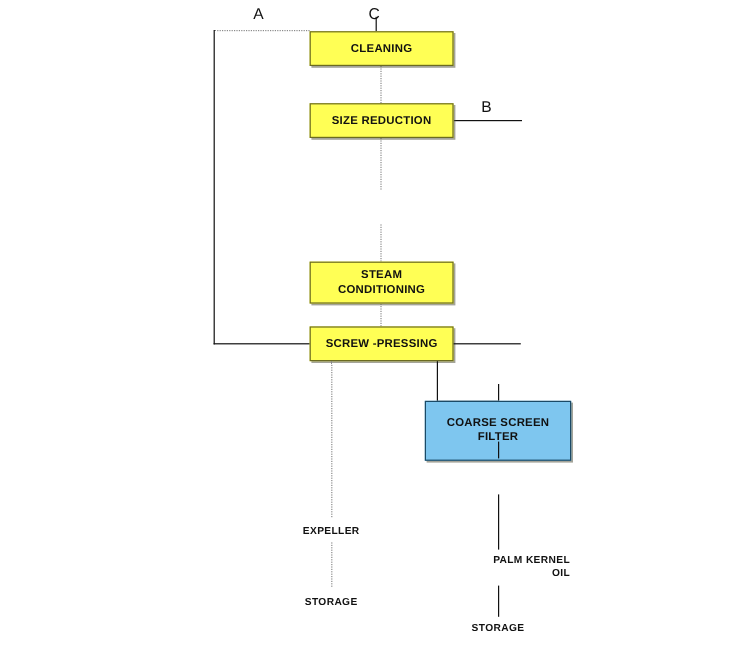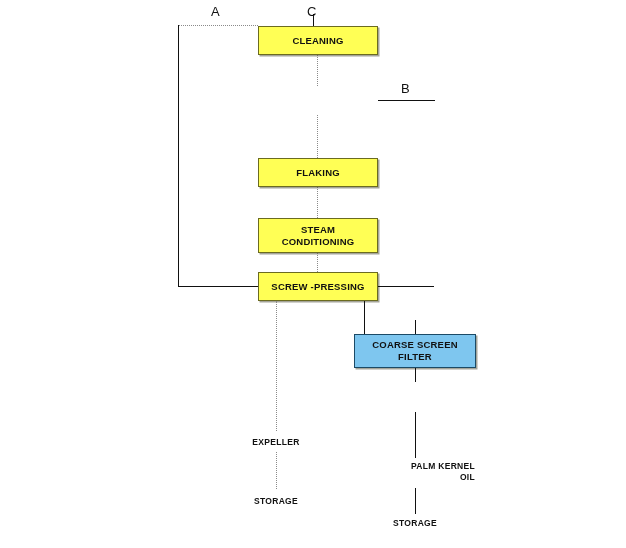--- a/index.html
+++ b/index.html
@@ -101,41 +101,41 @@
 
   <div class="conn v-dot" style="left:317px; top:55px; height:31px;"></div>
   <div class="conn v-dot" style="left:317px; top:115px; height:43px;"></div>
   <div class="conn v-dot" style="left:317px; top:187px; height:31px;"></div>
   <div class="conn v-dot" style="left:317px; top:253px; height:19px;"></div>
 
   <div class="node yellow" style="left:258px; top:26px; width:120px; height:29px;">
     <span class="nlabel">CLEANING</span>
   </div>
 
+  <div class="node yellow" style="left:258px; top:86px; width:120px; height:29px;">
+    <span class="nlabel">SIZE REDUCTION</span>
+  </div>
 
-  <div class="node yellow" style="left:258px; top:158px; width:120px; height:29px;">
-    <span class="nlabel">FLAKING</span>
-  </div>
 
   <div class="node yellow" style="left:258px; top:218px; width:120px; height:35px;">
     <span class="nlabel">STEAM
 CONDITIONING</span>
   </div>
 
   <div class="node yellow" style="left:258px; top:272px; width:120px; height:29px;">
     <span class="nlabel">SCREW  -PRESSING</span>
   </div>
 
   <div class="conn h-solid" style="left:378px; top:286px; width:56px;"></div>
 
   <div class="conn v-solid" style="left:364px; top:301px; height:33px;"></div>
   <div class="conn h-solid" style="left:364px; top:334px; width:51px;"></div>
   <div class="conn v-solid" style="left:415px; top:320px; height:14px;"></div>
 
-  <div class="node blue" style="left:354px; top:334px; width:122px; height:34px;">
+  <div class="node blue" style="left:354px; top:334px; width:122px; height:50px;">
     <span class="nlabel">COARSE SCREEN
 FILTER</span>
   </div>
 
   <div class="conn v-solid" style="left:415px; top:368px; height:14px;"></div>
 
 
   <div class="conn v-dot" style="left:276px; top:301px; height:130px;"></div>
   <div class="endlabel" style="left:216px; top:437px; width:120px;">EXPELLER</div>
   <div class="conn v-dot" style="left:276px; top:452px; height:37px;"></div>

